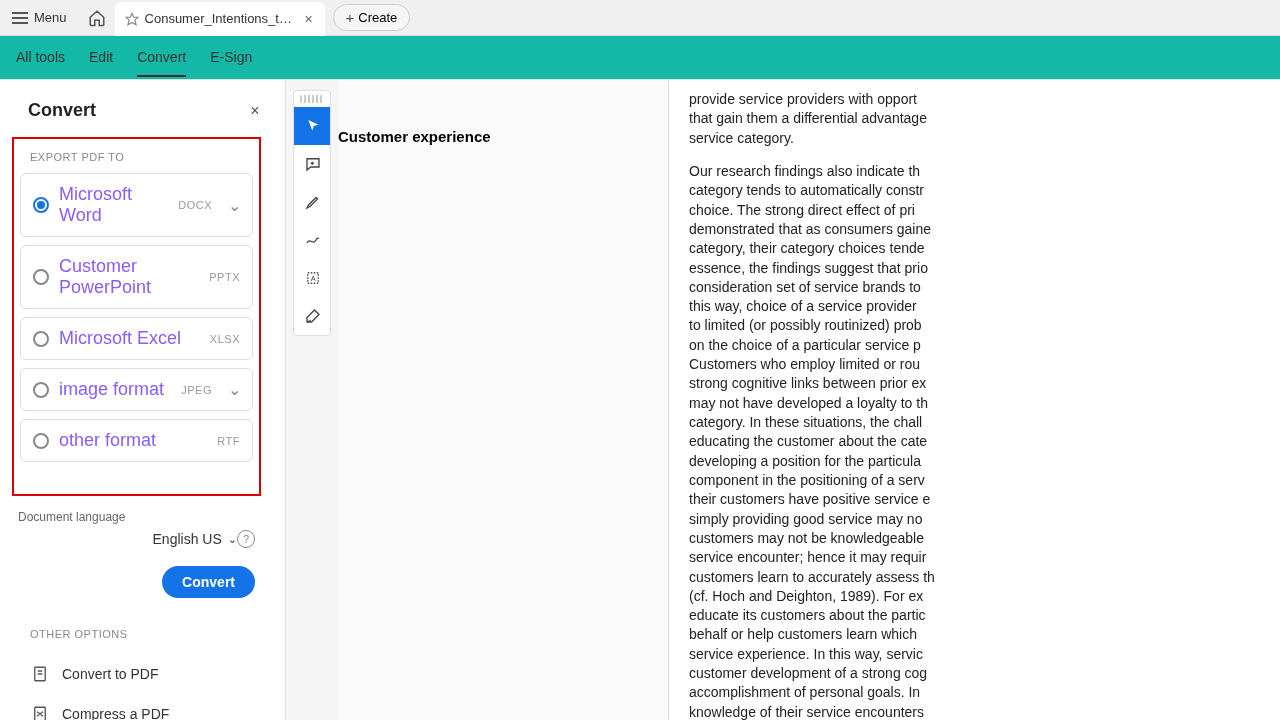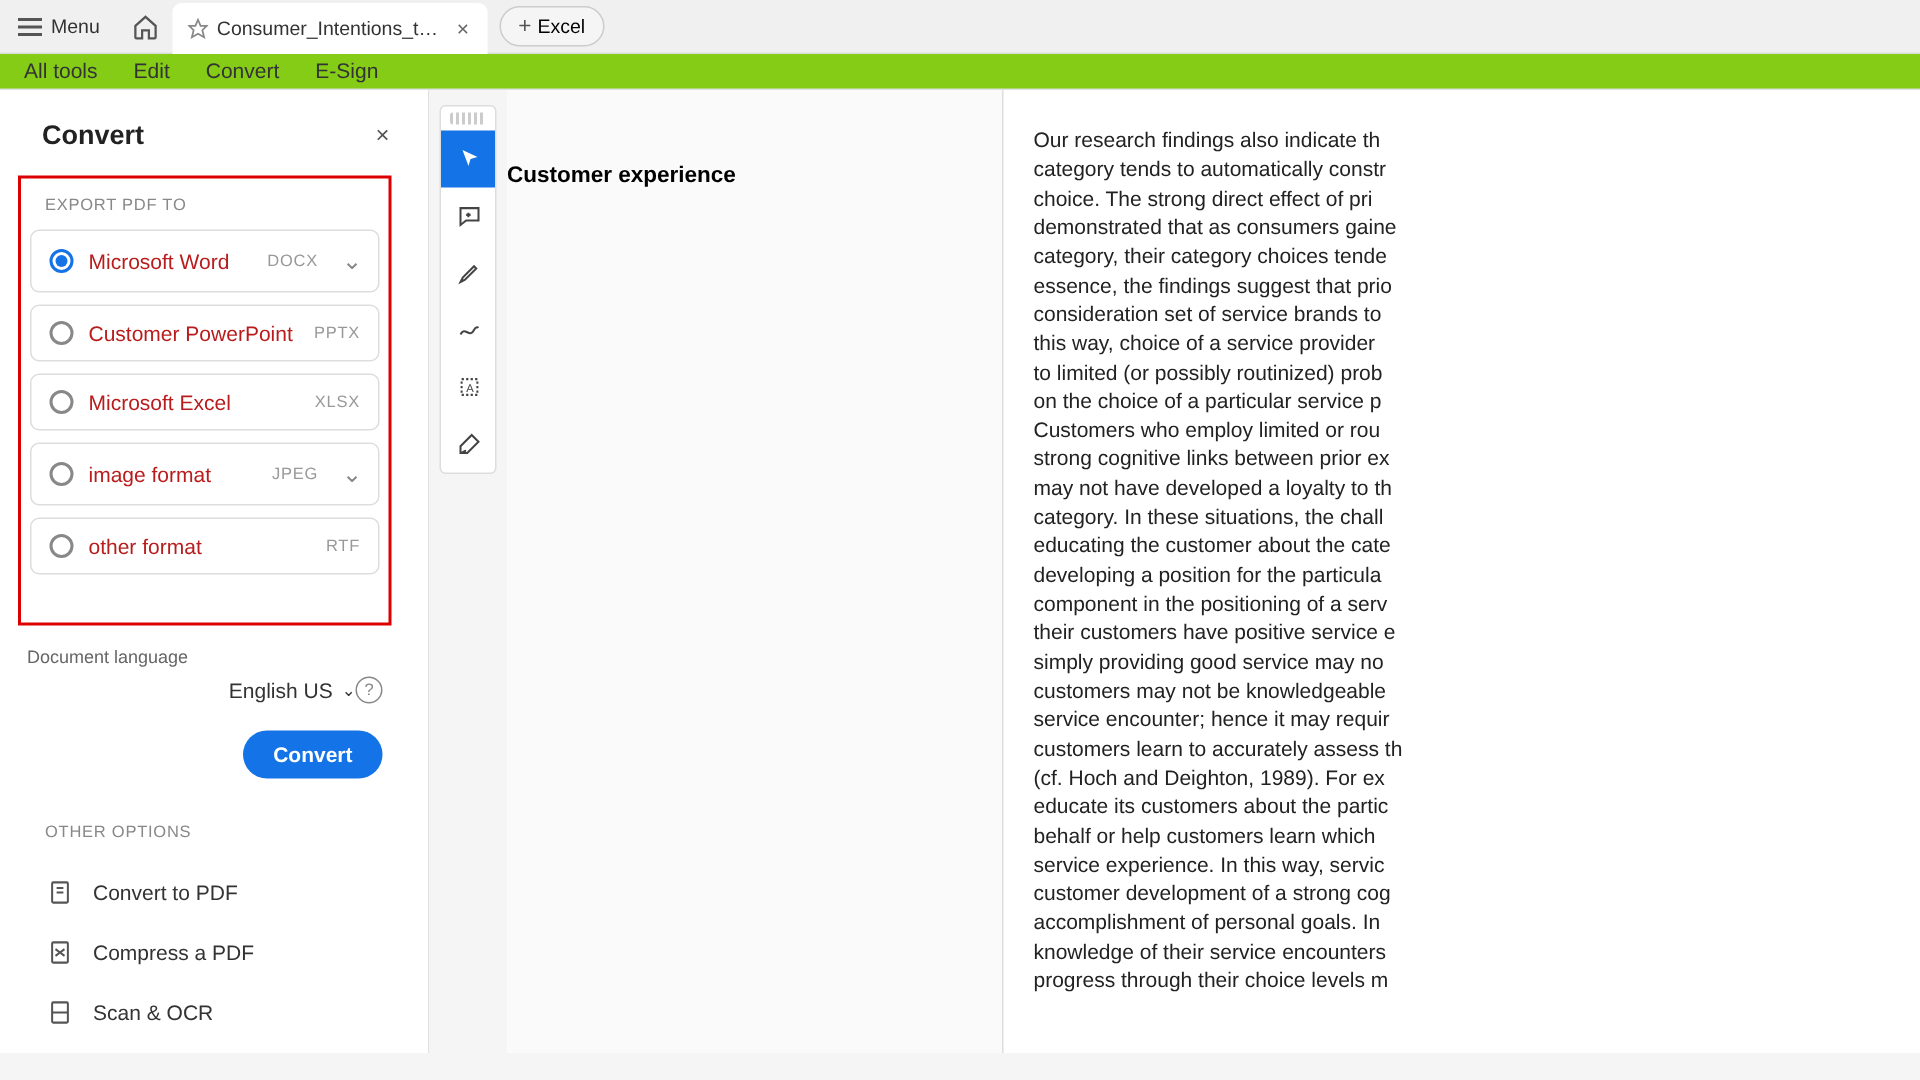--- a/index.html
+++ b/index.html
@@ -10,38 +10,38 @@
 .menu-btn { display: flex; align-items: center; gap: 6px; padding: 0 12px; height: 36px; cursor: pointer; font-size: 13px; color: #333; }
 .hamburger { width: 16px; height: 12px; display: flex; flex-direction: column; justify-content: space-between; }
 .hamburger span { height: 2px; background: #555; }
 .home-btn { width: 36px; height: 36px; display: flex; align-items: center; justify-content: center; cursor: pointer; }
 .tab { display: flex; align-items: center; background: #fff; height: 34px; padding: 0 8px 0 10px; border-radius: 6px 6px 0 0; margin-top: 2px; gap: 6px; font-size: 13px; color: #333; max-width: 210px; }
 .tab-title { white-space: nowrap; overflow: hidden; text-overflow: ellipsis; flex: 1; }
 .tab-close { width: 16px; height: 16px; display: flex; align-items: center; justify-content: center; cursor: pointer; font-size: 14px; color: #666; }
 .create-btn { display: flex; align-items: center; gap: 4px; padding: 4px 12px; margin-left: 8px; border: 1px solid #ccc; border-radius: 14px; font-size: 13px; cursor: pointer; background: #f5f5f5; }
 
 
-.tooltabs { height: 24px; background: #84cc16; display: flex; align-items: center; padding: 0 16px; gap: 24px; border-bottom: 1px solid #e0e0e0; }
+.tooltabs { height: 44px; background: #14b8a6; display: flex; align-items: center; padding: 0 16px; gap: 24px; border-bottom: 1px solid #e0e0e0; }
 .tooltab { font-size: 14px; color: #333; padding: 10px 0; cursor: pointer; border-bottom: 2px solid transparent; }
 .tooltab.active { border-bottom: 2px solid #333; font-weight: 500; }
 
 
 .main { display: flex; height: calc(720px - 36px - 42px); }
 .sidebar { width: 286px; background: #fff; border-right: 1px solid #e0e0e0; padding: 20px 0 20px 0; overflow-y: auto; }
 .sidebar-header { display: flex; justify-content: space-between; align-items: center; padding: 0 20px 16px 28px; }
 .sidebar-title { font-size: 18px; font-weight: 600; color: #222; }
 .close-panel { width: 20px; height: 20px; cursor: pointer; font-size: 16px; color: #555; display: flex; align-items: center; justify-content: center; }
 
 .highlight-box { border: 2px solid #d00; margin: 0 24px 0 12px; padding: 12px 6px 24px 6px; position: relative; }
 .section-label { font-size: 11px; letter-spacing: 0.5px; color: #888; margin: 0 0 10px 10px; }
 .export-option { border: 1px solid #ddd; border-radius: 6px; margin: 0 0 8px 0; padding: 10px 12px; display: flex; align-items: center; gap: 10px; cursor: pointer; }
 .radio { width: 16px; height: 16px; border: 2px solid #888; border-radius: 50%; flex-shrink: 0; position: relative; }
 .radio.selected { border-color: #1473e6; }
 .radio.selected::after { content: ''; position: absolute; width: 8px; height: 8px; background: #1473e6; border-radius: 50%; top: 2px; left: 2px; }
-.opt-label { flex: 1; font-size: 14px; color: #b91c1c; }
+.opt-label { flex: 1; font-size: 18px; color: #8b5cf6; }
 .opt-ext { font-size: 11px; color: #999; letter-spacing: 0.5px; }
 .opt-chevron { width: 12px; color: #888; margin-left: 6px; }
 
 .doc-lang { padding: 14px 30px 0 18px; }
 .doc-lang-label { font-size: 12px; color: #666; margin-bottom: 6px; }
 .lang-row { display: flex; align-items: center; justify-content: flex-end; }
 .lang-select { display: flex; align-items: center; gap: 6px; font-size: 14px; color: #333; cursor: pointer; }
 .help-icon { width: 18px; height: 18px; border: 1.5px solid #888; border-radius: 50%; font-size: 11px; color: #888; display: flex; align-items: center; justify-content: center; cursor: pointer; }
 
 .convert-btn { background: #1473e6; color: #fff; border: none; border-radius: 16px; padding: 8px 20px; font-size: 14px; font-weight: 600; cursor: pointer; float: right; margin: 18px 30px 0 0; }
@@ -87,21 +87,21 @@
   </div>
   <div class="tab">
     <svg width="14" height="14" viewBox="0 0 24 24" fill="none" stroke="#888" stroke-width="2">
         <polygon points="12 2 15 9 22 9 17 14 19 22 12 18 5 22 7 14 2 9 9 9"></polygon>
       </svg>
     <span class="tab-title">Consumer_Intentions_to...</span>
     <span class="tab-close">×</span>
   </div>
   <div class="create-btn">
     <span style="font-size:15px;color:#555;">+</span>
-    <span>Excel</span>
+    <span>Create</span>
   </div>
 </div>
 
 <div class="tooltabs">
   <div class="tooltab">All tools</div>
   <div class="tooltab">Edit</div>
   <div class="tooltab active">Convert</div>
   <div class="tooltab">E-Sign</div>
 </div>
 
@@ -228,20 +228,23 @@
       </div>
     </div>
   </div>
 
   <div class="doc-area">
     <div class="page-left">
       <div class="cust-exp" style="text-align:left; padding-right:24px;">Customer experience</div>
     </div>
     <div class="doc-page">
       <div class="body-col">
+        <div class="para" style="white-space:pre-line;">provide service providers with opport
+that gain them a differential advantage
+service category.</div>
         <div class="para" style="white-space:pre-line; margin-top:14px;">Our research findings also indicate th
 category tends to automatically constr
 choice. The strong direct effect of pri
 demonstrated that as consumers gaine
 category, their category choices tende
 essence, the findings suggest that prio
 consideration set of service brands to
 this way, choice of a service provider
 to limited (or possibly routinized) prob
 on the choice of a particular service p

